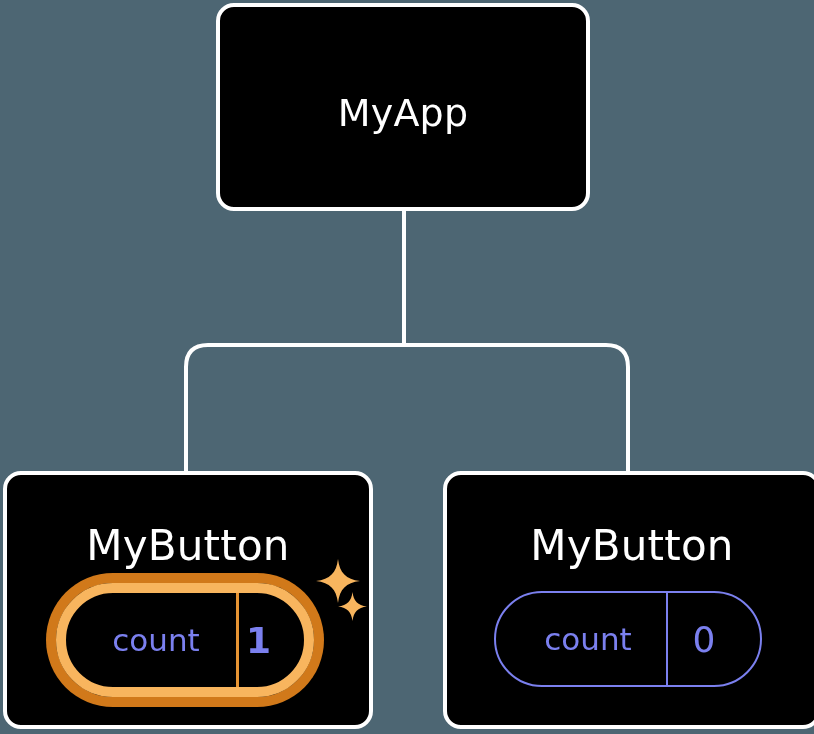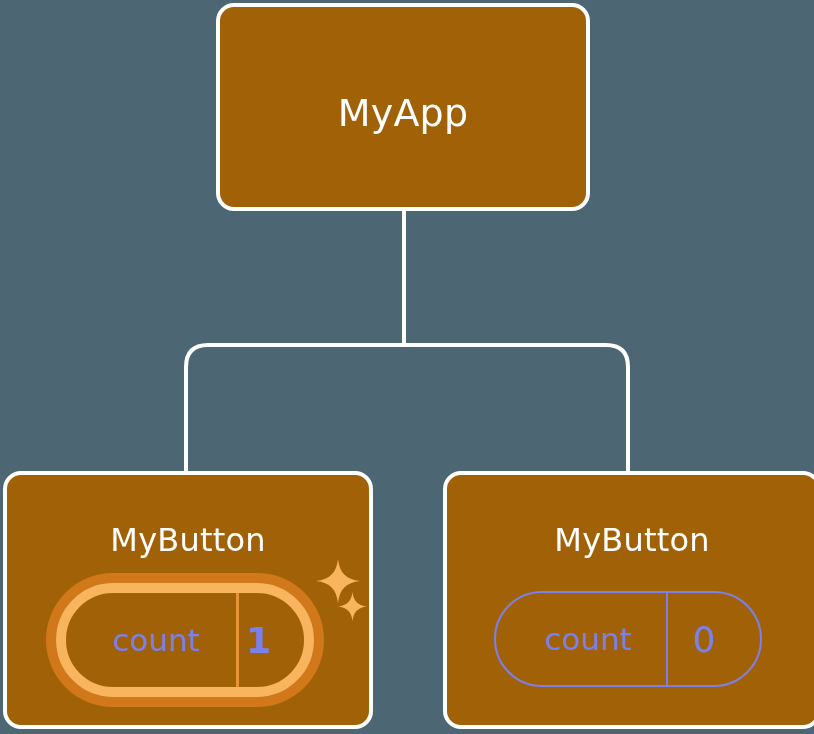--- a/index.html
+++ b/index.html
@@ -26,21 +26,21 @@
     left: 0;
     top: 0;
     width: 814px;
     height: 734px;
     pointer-events: none;
   }
 
   
   .node {
     position: absolute;
-    background: #a16207;
+    background: #000000;
     border: 4px solid #ffffff;
     border-radius: 18px;
     box-sizing: border-box;
     text-decoration: underline;
   }
   .node-title {
     position: absolute;
     left: 0;
     right: 0;
     text-align: center;
@@ -68,21 +68,21 @@
     height: 258px;
   }
   #node-child-right {
     left: 443px;
     top: 471px;
     width: 378px;
     height: 258px;
   }
   .node-child .node-title {
     top: 46px;
-    font-size: 32px;
+    font-size: 42px;
   }
 
   
   .pill {
     position: absolute;
     box-sizing: border-box;
     display: flex;
     align-items: stretch;
   }
   .pill-cell {

